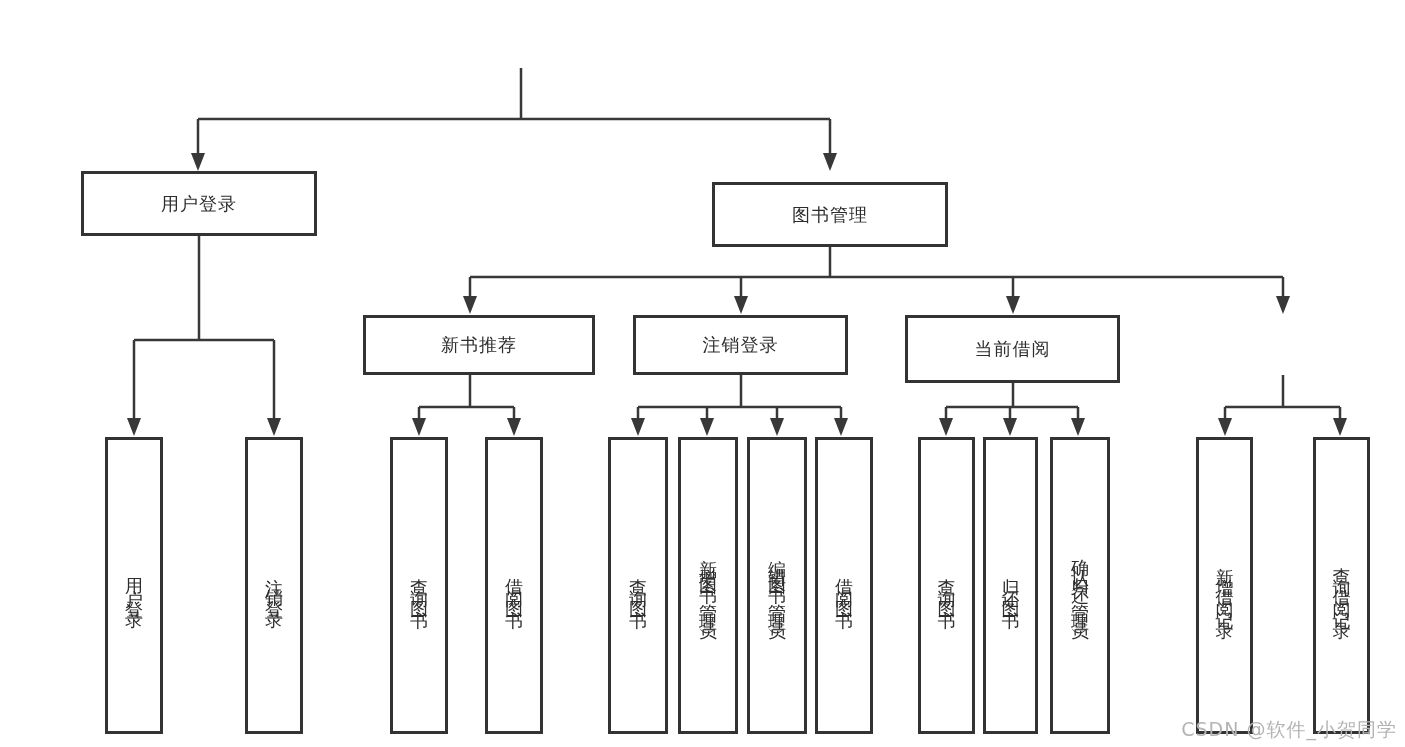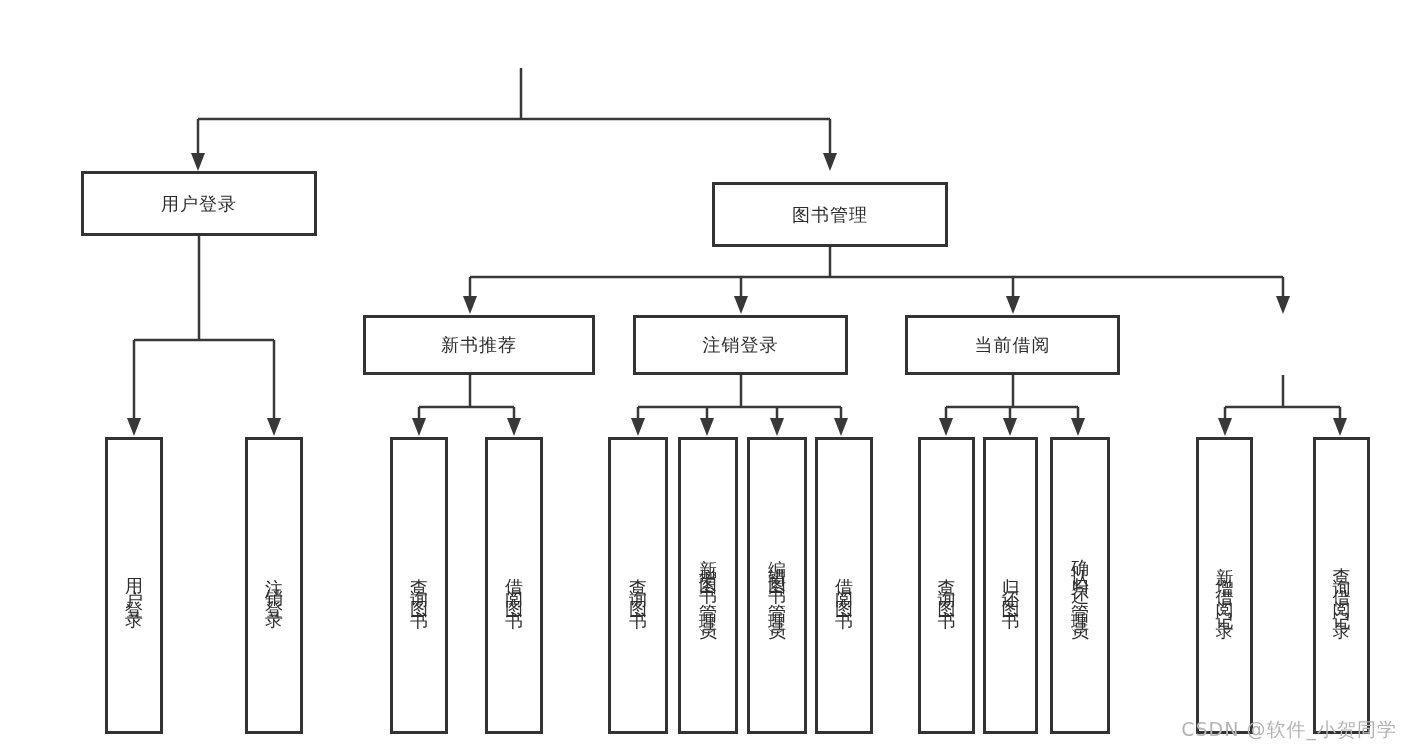--- a/index.html
+++ b/index.html
@@ -103,21 +103,21 @@
   <div class="hbox" style="left:712px;top:182px;width:236px;height:65px;">
     <span>图书管理</span>
   </div>
 
   <div class="hbox" style="left:363px;top:315px;width:232px;height:60px;">
     <span>新书推荐</span>
   </div>
   <div class="hbox" style="left:633px;top:315px;width:215px;height:60px;">
     <span>注销登录</span>
   </div>
-  <div class="hbox" style="left:905px;top:315px;width:215px;height:60px;">
+  <div class="hbox" style="left:905px;top:315px;width:215px;height:68px;">
     <span>当前借阅</span>
   </div>
 
   <div class="vbox" style="left:105px;top:437px;width:58px;height:297px;">
     <span class="vtext">用户登录</span>
   </div>
   <div class="vbox" style="left:245px;top:437px;width:58px;height:297px;">
     <span class="vtext">注销登录</span>
   </div>
 

